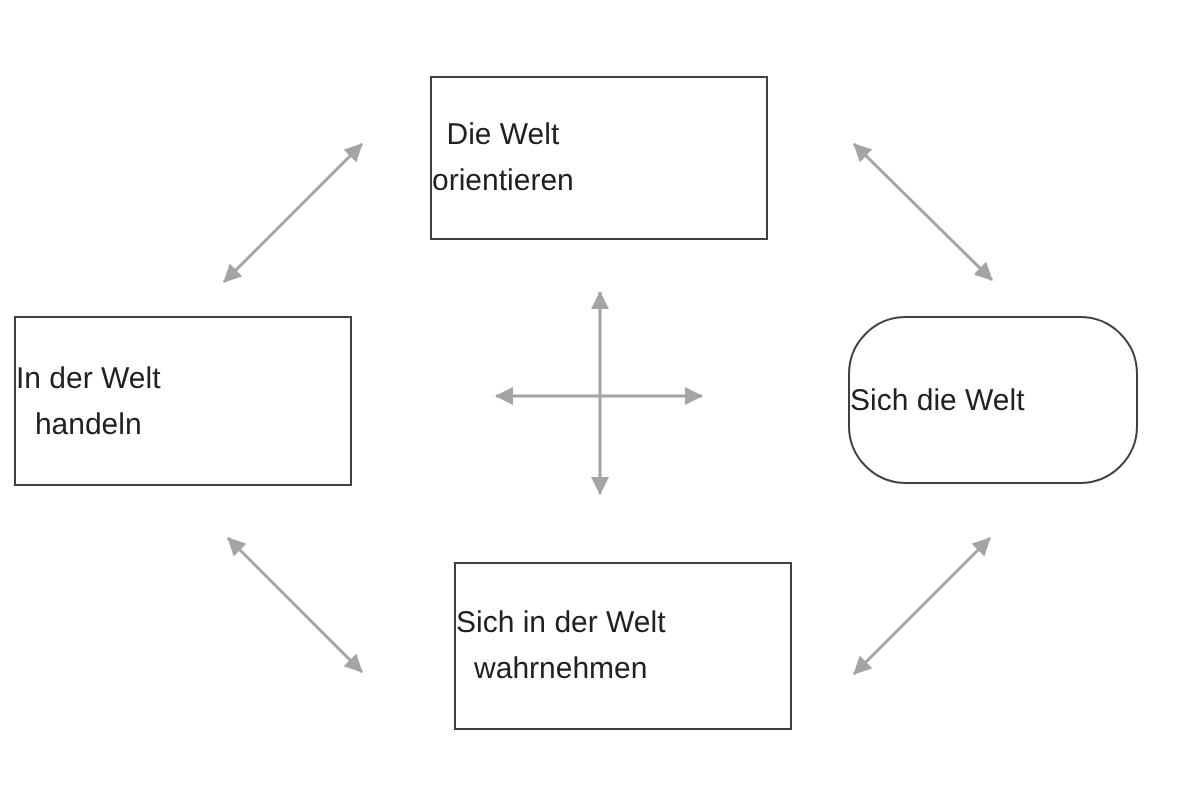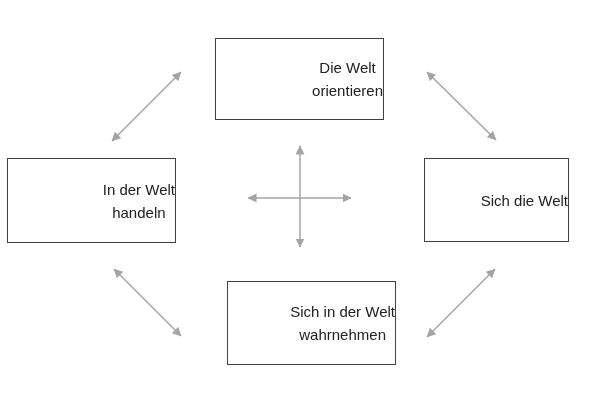--- a/index.html
+++ b/index.html
@@ -32,31 +32,31 @@
   .arrow-head{
     fill:var(--arrow);
     stroke:none;
   }
   .node{
     position:absolute;
     background:var(--box-fill);
     border:1.5px solid var(--box-border);
     display:flex;
     align-items:center;
-    justify-content:flex-end;
+    justify-content:flex-start;
     text-align:center;
   }
   .node-label{
     color:var(--text);
     font-size:15px;
     line-height:23px;
   }
   .node-top{left:215px;top:38px;width:169px;height:82px;}
   .node-left{left:7px;top:158px;width:169px;height:85px;}
-  .node-right{left:424px;top:158px;width:145px;height:84px;}
+  .node-right{left:424px;top:158px;width:145px;height:84px;border-radius:29px;}
   .node-bottom{left:215px;top:281px;width:169px;height:84px;margin-left:12px;}
 </style>
 </head>
 <body>
 
 <div class="canvas">
 
   <svg class="arrow-layer" width="600" height="400" viewBox="0 0 600 400" xmlns="http://www.w3.org/2000/svg">
     <defs>
       <marker id="ah-end" orient="auto" markerUnits="userSpaceOnUse" markerWidth="10" markerHeight="10" refX="8.5" refY="4.5">

